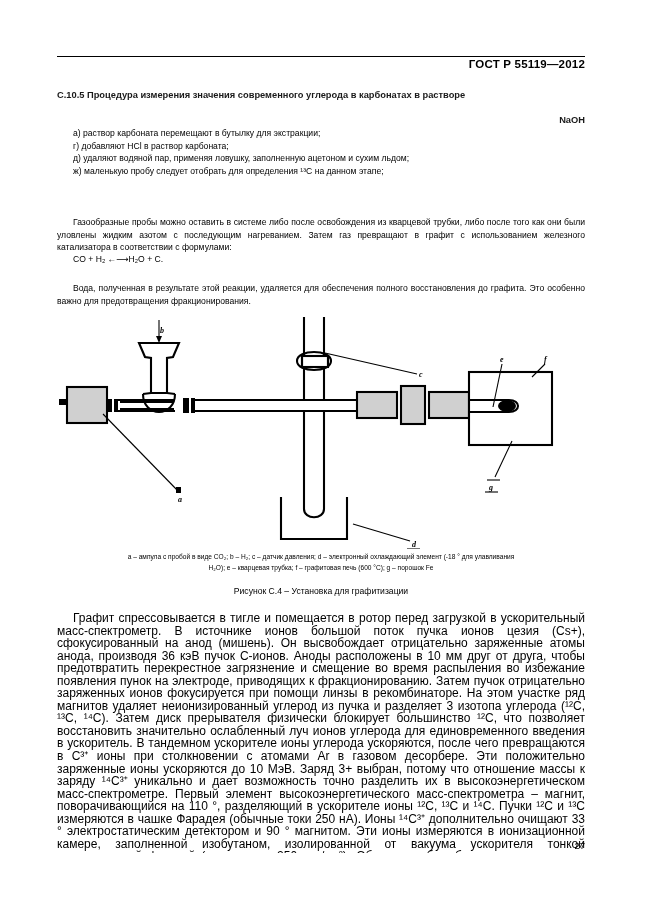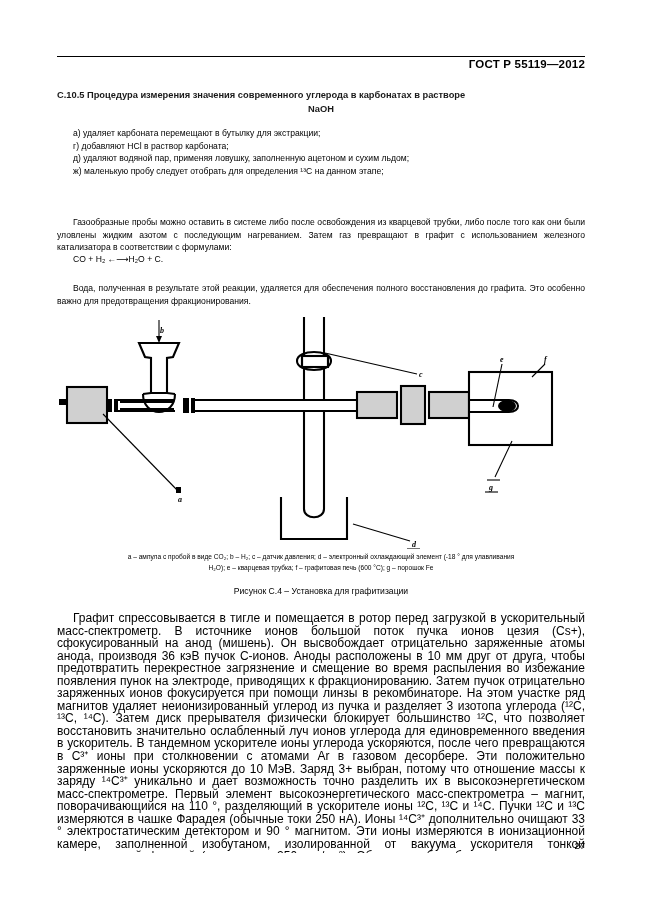--- a/index.html
+++ b/index.html
@@ -48,21 +48,21 @@
     position: absolute;
     top: 88px;
     left: 0;
     width: 528px;
     font-size: 9.3px;
     font-weight: bold;
     line-height: 14px;
     text-align: justify;
     color: #1a1a1a;
   }
-  .sec-title .l2 { text-align: center; }
+  .sec-title .l2 { text-align: right; margin-top: 11px; }
   .list {
     position: absolute;
     top: 127px;
     left: 0;
     width: 528px;
     font-size: 8.6px;
     line-height: 12.6px;
   }
   .list .li { padding-left: 16px; white-space: nowrap; }
   .para {
@@ -147,21 +147,21 @@
 
   <div class="header-rule"></div>
   <div class="header">ГОСТ Р 55119—2012</div>
 
   <div class="sec-title">
     <div class="l1">С.10.5 Процедура измерения значения современного углерода в карбонатах в растворе</div>
     <div class="l2">NaOH</div>
   </div>
 
   <div class="list">
-    <div class="li">а) удаляет карбоната перемещают в бутылку для экстракции;</div>
+    <div class="li">а) раствор карбоната перемещают в бутылку для экстракции;</div>
     <div class="li">г) добавляют HCl в раствор карбоната;</div>
     <div class="li">д) удаляют водяной пар, применяя ловушку, заполненную ацетоном и сухим льдом;</div>
     <div class="li">ж) маленькую пробу следует отобрать для определения ¹³C на данном этапе;</div>
   </div>
 
   <div class="para para-intro">Газообразные пробы можно оставить в системе либо после освобождения из кварцевой трубки, либо после того как они были уловлены жидким азотом с последующим нагреванием. Затем газ превращают в графит с использованием железного катализатора в соответствии с формулами:</div>
 
   <div class="formulas">
     <div class="f">CO + H₂ ←⟶H₂O + C.</div>
   </div>

